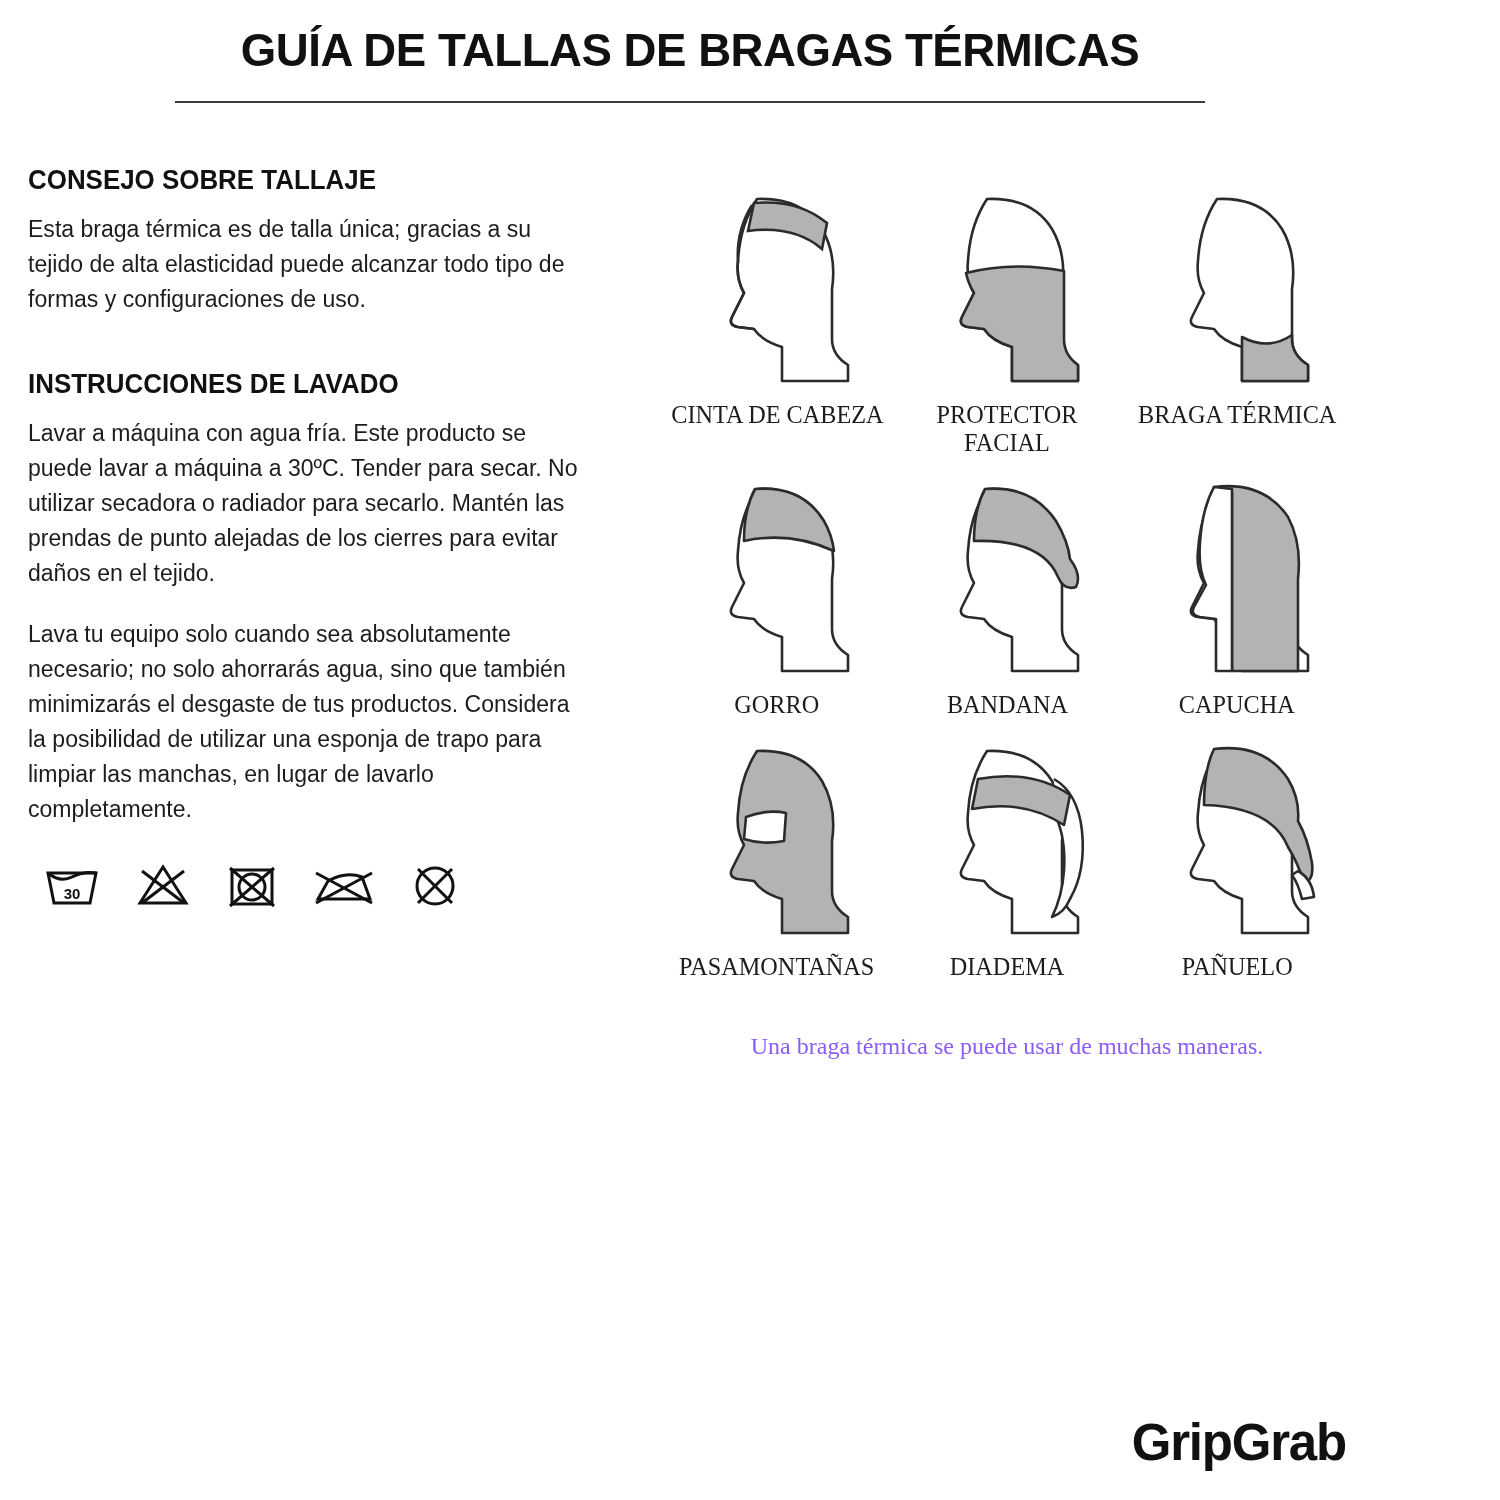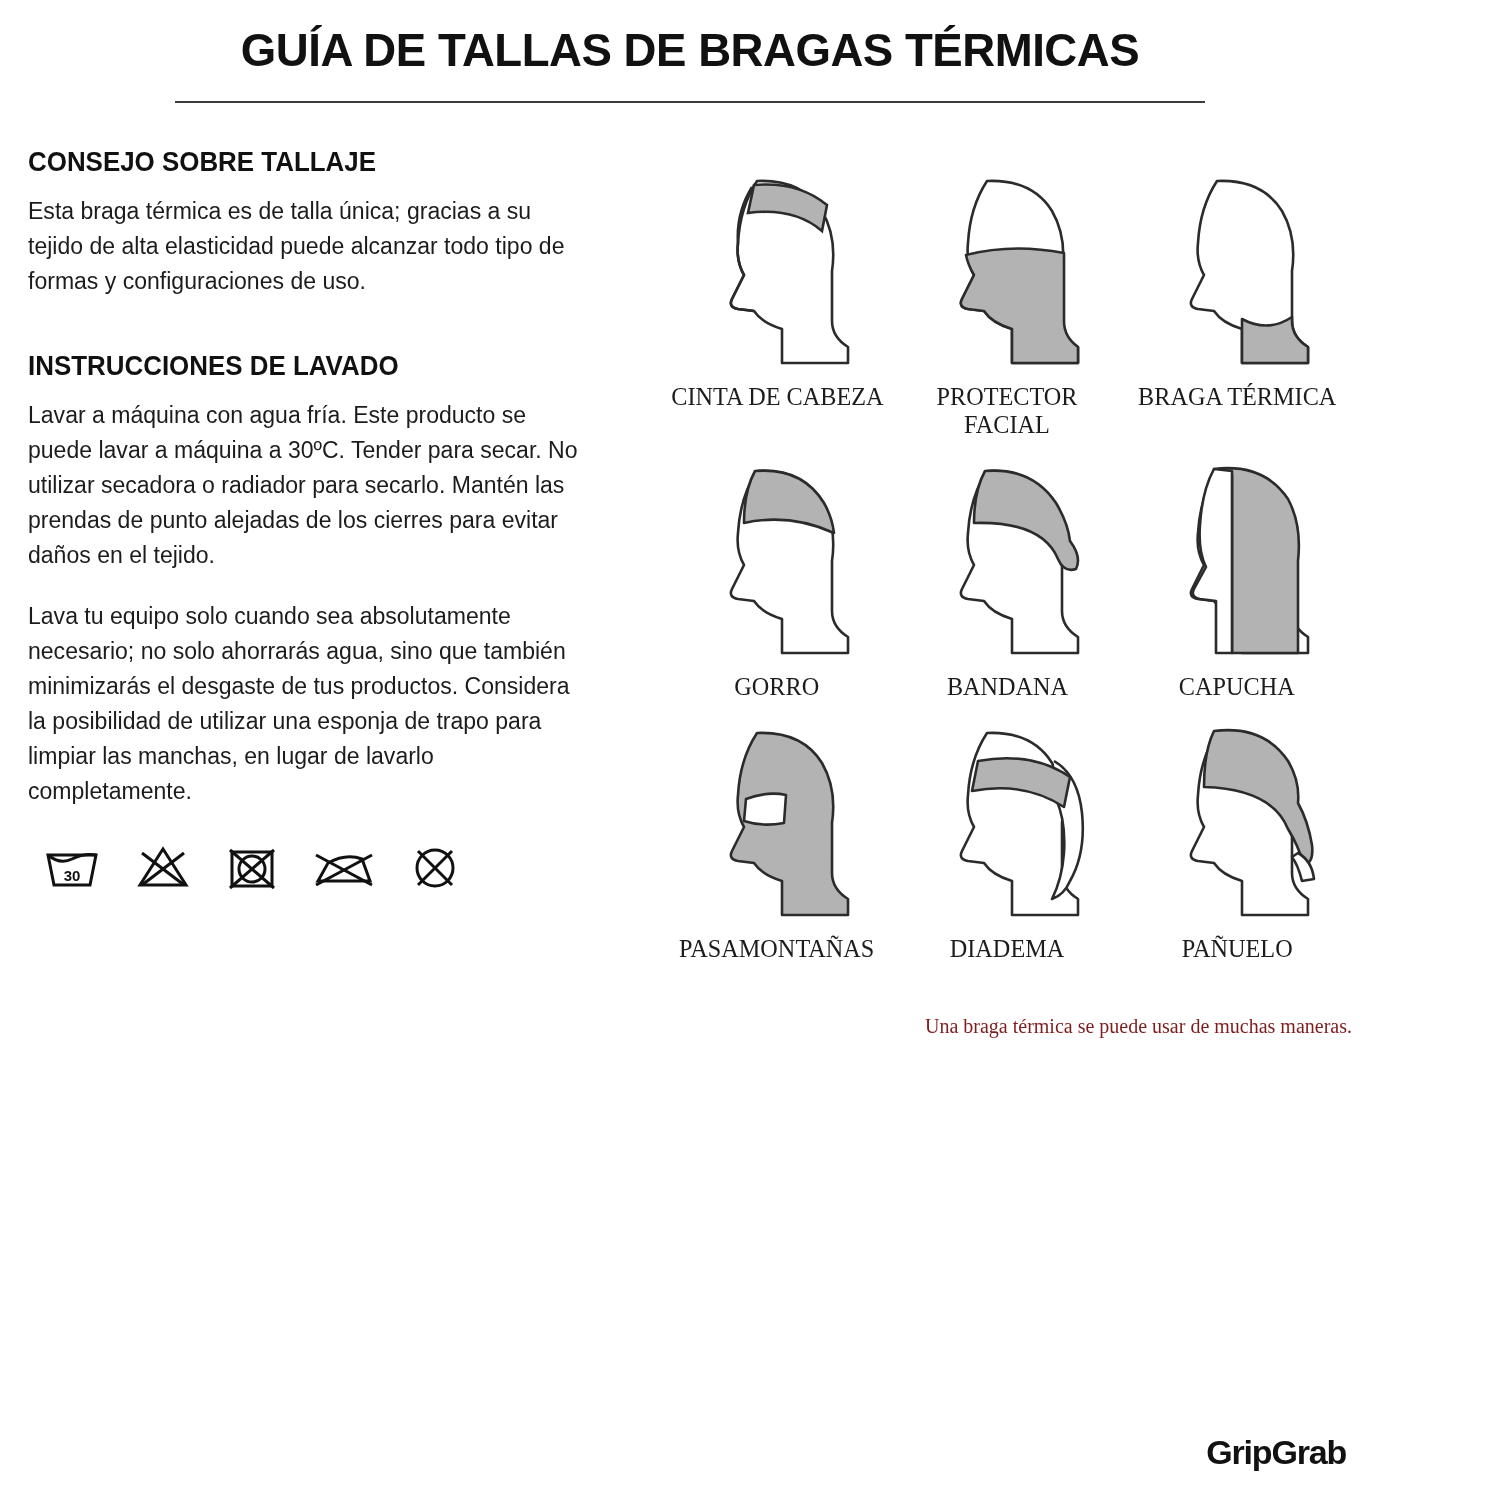--- a/index.html
+++ b/index.html
@@ -36,21 +36,21 @@
   .title-rule {
     height: 2px;
     background: #3a3a3a;
     margin: 24px 175px 0 175px;
   }
   
   .columns {
     display: flex;
     width: 100%;
     box-sizing: border-box;
-    padding: 44px 28px 0 28px;
+    padding: 62px 28px 0 28px;
   }
   .left-col {
     width: 740px;
     box-sizing: border-box;
     padding-left: 0px;
     padding-right: 30px;
   }
   .right-col {
     flex: 1;
     box-sizing: border-box;
@@ -106,31 +106,31 @@
   .icon-art svg { display: block; width: 100%; height: 100%; }
   .icon-label {
     font-size: 25px;
     letter-spacing: 0px;
     color: #1c1c1c;
     margin-top: 2px;
     text-align: center;
     transform: scaleX(0.97);
   }
   .grid-caption {
-    text-align: right;
-    font-size: 20px;
-    color: #7f1d1d;
+    text-align: center;
+    font-size: 24px;
+    color: #8b5cf6;
     margin-top: 52px;
   }
   
   .logo {
     position: absolute;
     right: 34px;
     bottom: 28px;
-    font-size: 34px;
+    font-size: 51px;
     font-weight: bold;
     letter-spacing: -1.2px;
     color: #111;
   }
 </style>
 </head>
 <body>
 
 <div class="page">
 

